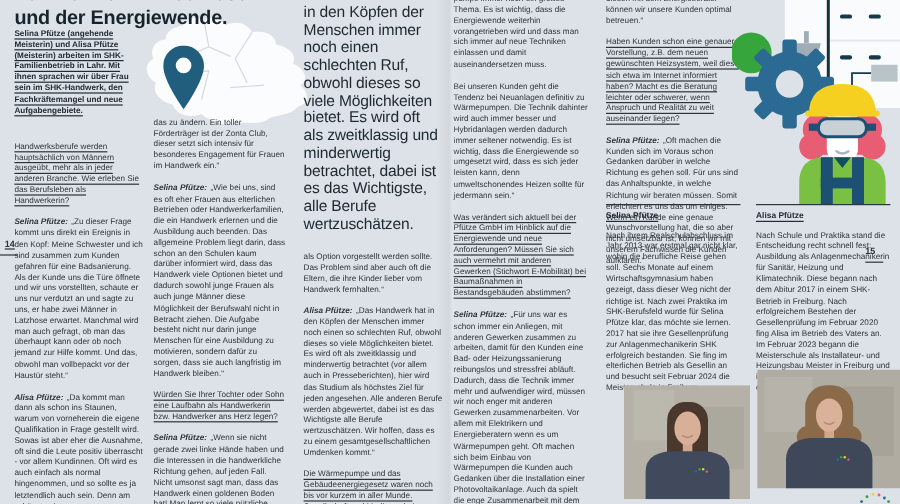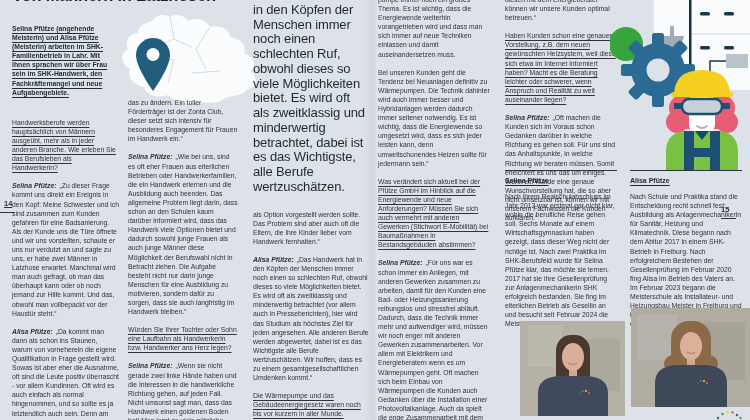--- a/index.html
+++ b/index.html
@@ -70,20 +70,21 @@
   </div>
   <div class="gfx" style="left:136px;top:38px;width:34px;height:55px;">
     <svg viewBox="0 0 34 55">
       <path d="M17,0 C7.6,0 0,7.6 0,17 C0,29.5 17,53 17,53 C17,53 34,29.5 34,17 C34,7.6 26.4,0 17,0 Z" fill="#215e7d"></path>
       <circle cx="17" cy="16.5" r="6.5" fill="#ffffff"></circle>
     </svg>
   </div>
 
   <div class="headline">
     <span>Von Männern in Latzhosen</span><br>
+    <span>und der Energiewende.</span>
   </div>
 
   <div class="col" style="left:12px;top:24px;width:107px;">
     <p class="intro">Selina Pfütze (angehende Meisterin) und Alisa Pfütze (Meisterin) arbeiten im SHK-Familienbetrieb in Lahr. Mit ihnen sprachen wir über Frau sein im SHK-Handwerk, den Fachkräftemangel und neue Aufgabengebiete.</p>
     <p class="q">Handwerksberufe werden hauptsächlich von Männern ausgeübt, mehr als in jeder anderen Branche. Wie erleben Sie das Berufsleben als Handwerkerin?</p>
     <p><em class="spk">Selina Pfütze:</em> <span>„Zu dieser Frage kommt uns direkt ein Ereignis in den Kopf: Meine Schwester und ich sind zusammen zum Kunden gefahren für eine Badsanierung. Als der Kunde uns die Türe öffnete und wir uns vorstellten, schaute er uns nur verdutzt an und sagte zu uns, er habe zwei Männer in Latzhose erwartet. Manchmal wird man auch gefragt, ob man das überhaupt kann oder ob noch jemand zur Hilfe kommt. Und das, obwohl man vollbepackt vor der Haustür steht.“</span></p>
     <p><em class="spk">Alisa Pfütze:</em> <span>„Da kommt man dann als schon ins Staunen, warum von vorneherein die eigene Qualifikation in Frage gestellt wird. Sowas ist aber eher die Ausnahme, oft sind die Leute positiv überrascht - vor allem Kundinnen. Oft wird es auch einfach als normal hingenommen, und so sollte es ja letztendlich auch sein. Denn am schönsten ist es, wenn man unabhängig vom Geschlecht für gute Arbeit gelobt wird.“</span></p>
 
   </div>
 

